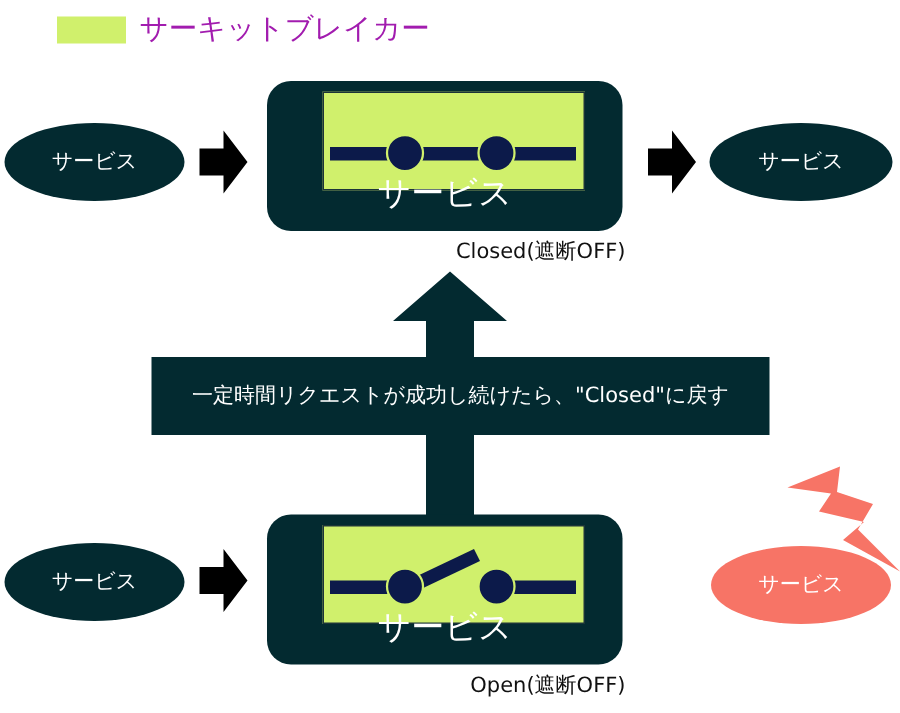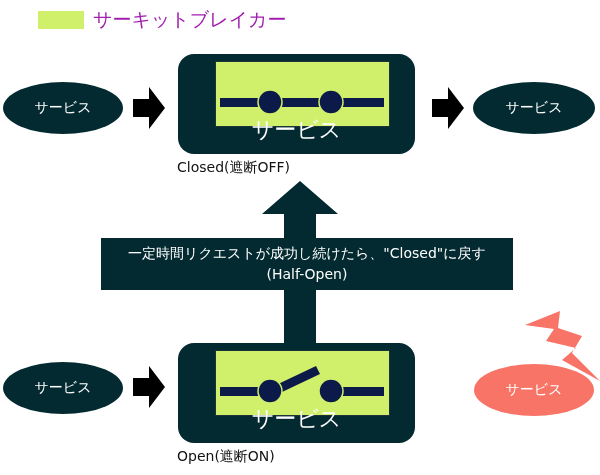--- a/index.html
+++ b/index.html
@@ -9,21 +9,21 @@
   .legend-swatch { left: 38px; top: 11px; width: 46px; height: 18px; background: #d0f06c; }
   .legend-label { left: 93px; top: 6px; font-size: 19px; color: #a21caf; line-height: 26px; }
   .ellipse { background: #032a30; border-radius: 50%; color: #fff; font-size: 14px;
              display: flex; align-items: center; justify-content: center; }
   .ellipse.fail { background: #f77466; }
   .cb { background: #032a30; border-radius: 16px; }
   .cb-inner { position: absolute; left: 37px; top: 7px; width: 173px; height: 64px;
               background: #d0f06c; border: 1px solid #1c3438; }
   .cb-title { position: absolute; left: 0; right: 0; top: 62px; text-align: center;
               color: #fff; font-size: 22px; line-height: 28px; }
-  .state-label { font-size: 14px; color: #111; text-align: left; width: 240px; }
+  .state-label { font-size: 14px; color: #111; text-align: right; width: 240px; }
   .msg-box { background: #032a30; color: #fff; font-size: 14px; text-align: center;
              line-height: 21px; display: flex; flex-direction: column; justify-content: center; }
   svg { position: absolute; overflow: visible; }
 </style>
 </head>
 <body>
 
 <div class="abs legend-swatch"></div>
 <div class="abs legend-label">サーキットブレイカー</div>
 
@@ -55,21 +55,20 @@
 </div>
 
 <div class="abs state-label" style="left:177px;top:159px;">Closed(遮断OFF)</div>
 
 <svg style="left:262px;top:181px;" width="76" height="165">
   <polygon points="38,0 76,33 54,33 54,165 22,165 22,33 0,33" fill="#032a30"></polygon>
 </svg>
 
 <div class="abs msg-box" style="left:101px;top:238px;width:412px;height:52px;">
   <span>一定時間リクエストが成功し続けたら、"Closed"に戻す</span>
-  <span>(Half-Open)</span>
 </div>
 
 <div class="abs ellipse" style="left:3px;top:362px;width:120px;height:52px;">
   <span>サービス</span>
 </div>
 
 <svg style="left:133px;top:366px;" width="32" height="42">
   <polygon points="0,12 16,12 16,0 32,21 16,42 16,30 0,30" fill="#000"></polygon>
 </svg>
 
@@ -79,21 +78,21 @@
       <rect x="4" y="36" width="45" height="9" fill="#0c1a4a"></rect>
       <rect x="124" y="36" width="44" height="9" fill="#0c1a4a"></rect>
       <polygon points="60,34 100,15 104,23 64,42" fill="#0c1a4a"></polygon>
       <circle cx="54" cy="40" r="12" fill="#0c1a4a" stroke="#d0f06c" stroke-width="1.5"></circle>
       <circle cx="115" cy="40" r="12" fill="#0c1a4a" stroke="#d0f06c" stroke-width="1.5"></circle>
     </svg>
   </div>
   <div class="cb-title">サービス</div>
 </div>
 
-<div class="abs state-label" style="left:177px;top:448px;">Open(遮断ON)</div>
+<div class="abs state-label" style="left:177px;top:448px;">Open(遮断OFF)</div>
 
 <svg style="left:520px;top:311px;" width="80" height="72">
   <polygon points="5,14 40,0 38,17 62,25 52,42 80,70 42,49 56,37 26,30 34,18" fill="#f77466"></polygon>
 </svg>
 
 <div class="abs ellipse fail" style="left:474px;top:364px;width:120px;height:52px;">
   <span>サービス</span>
 </div>
 
 </body></html>

